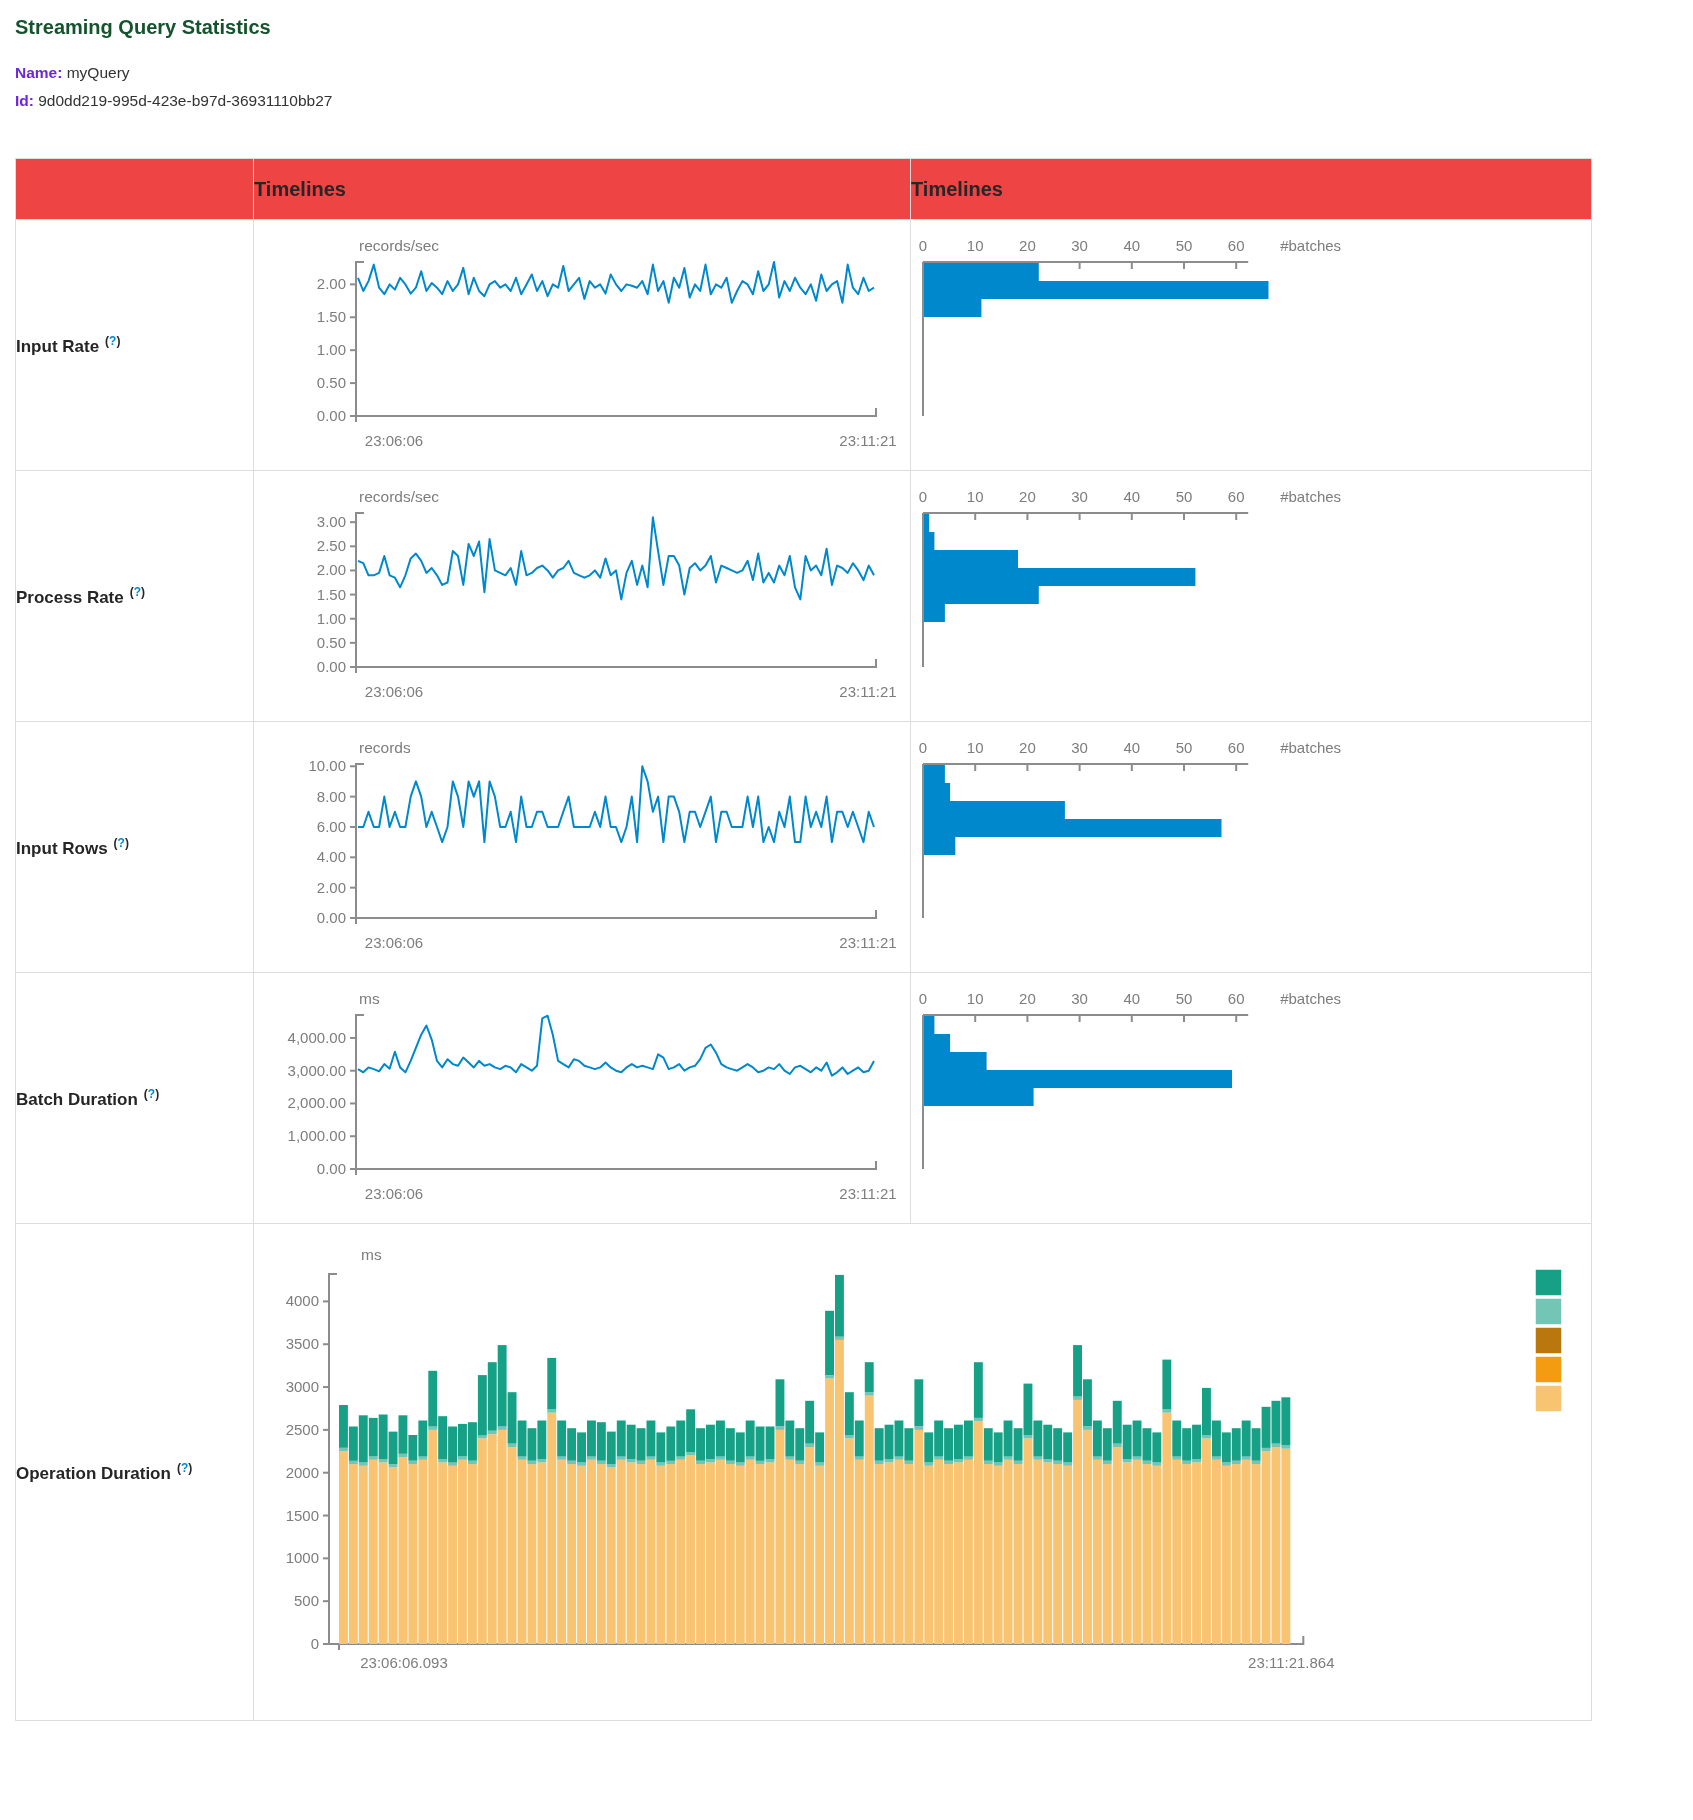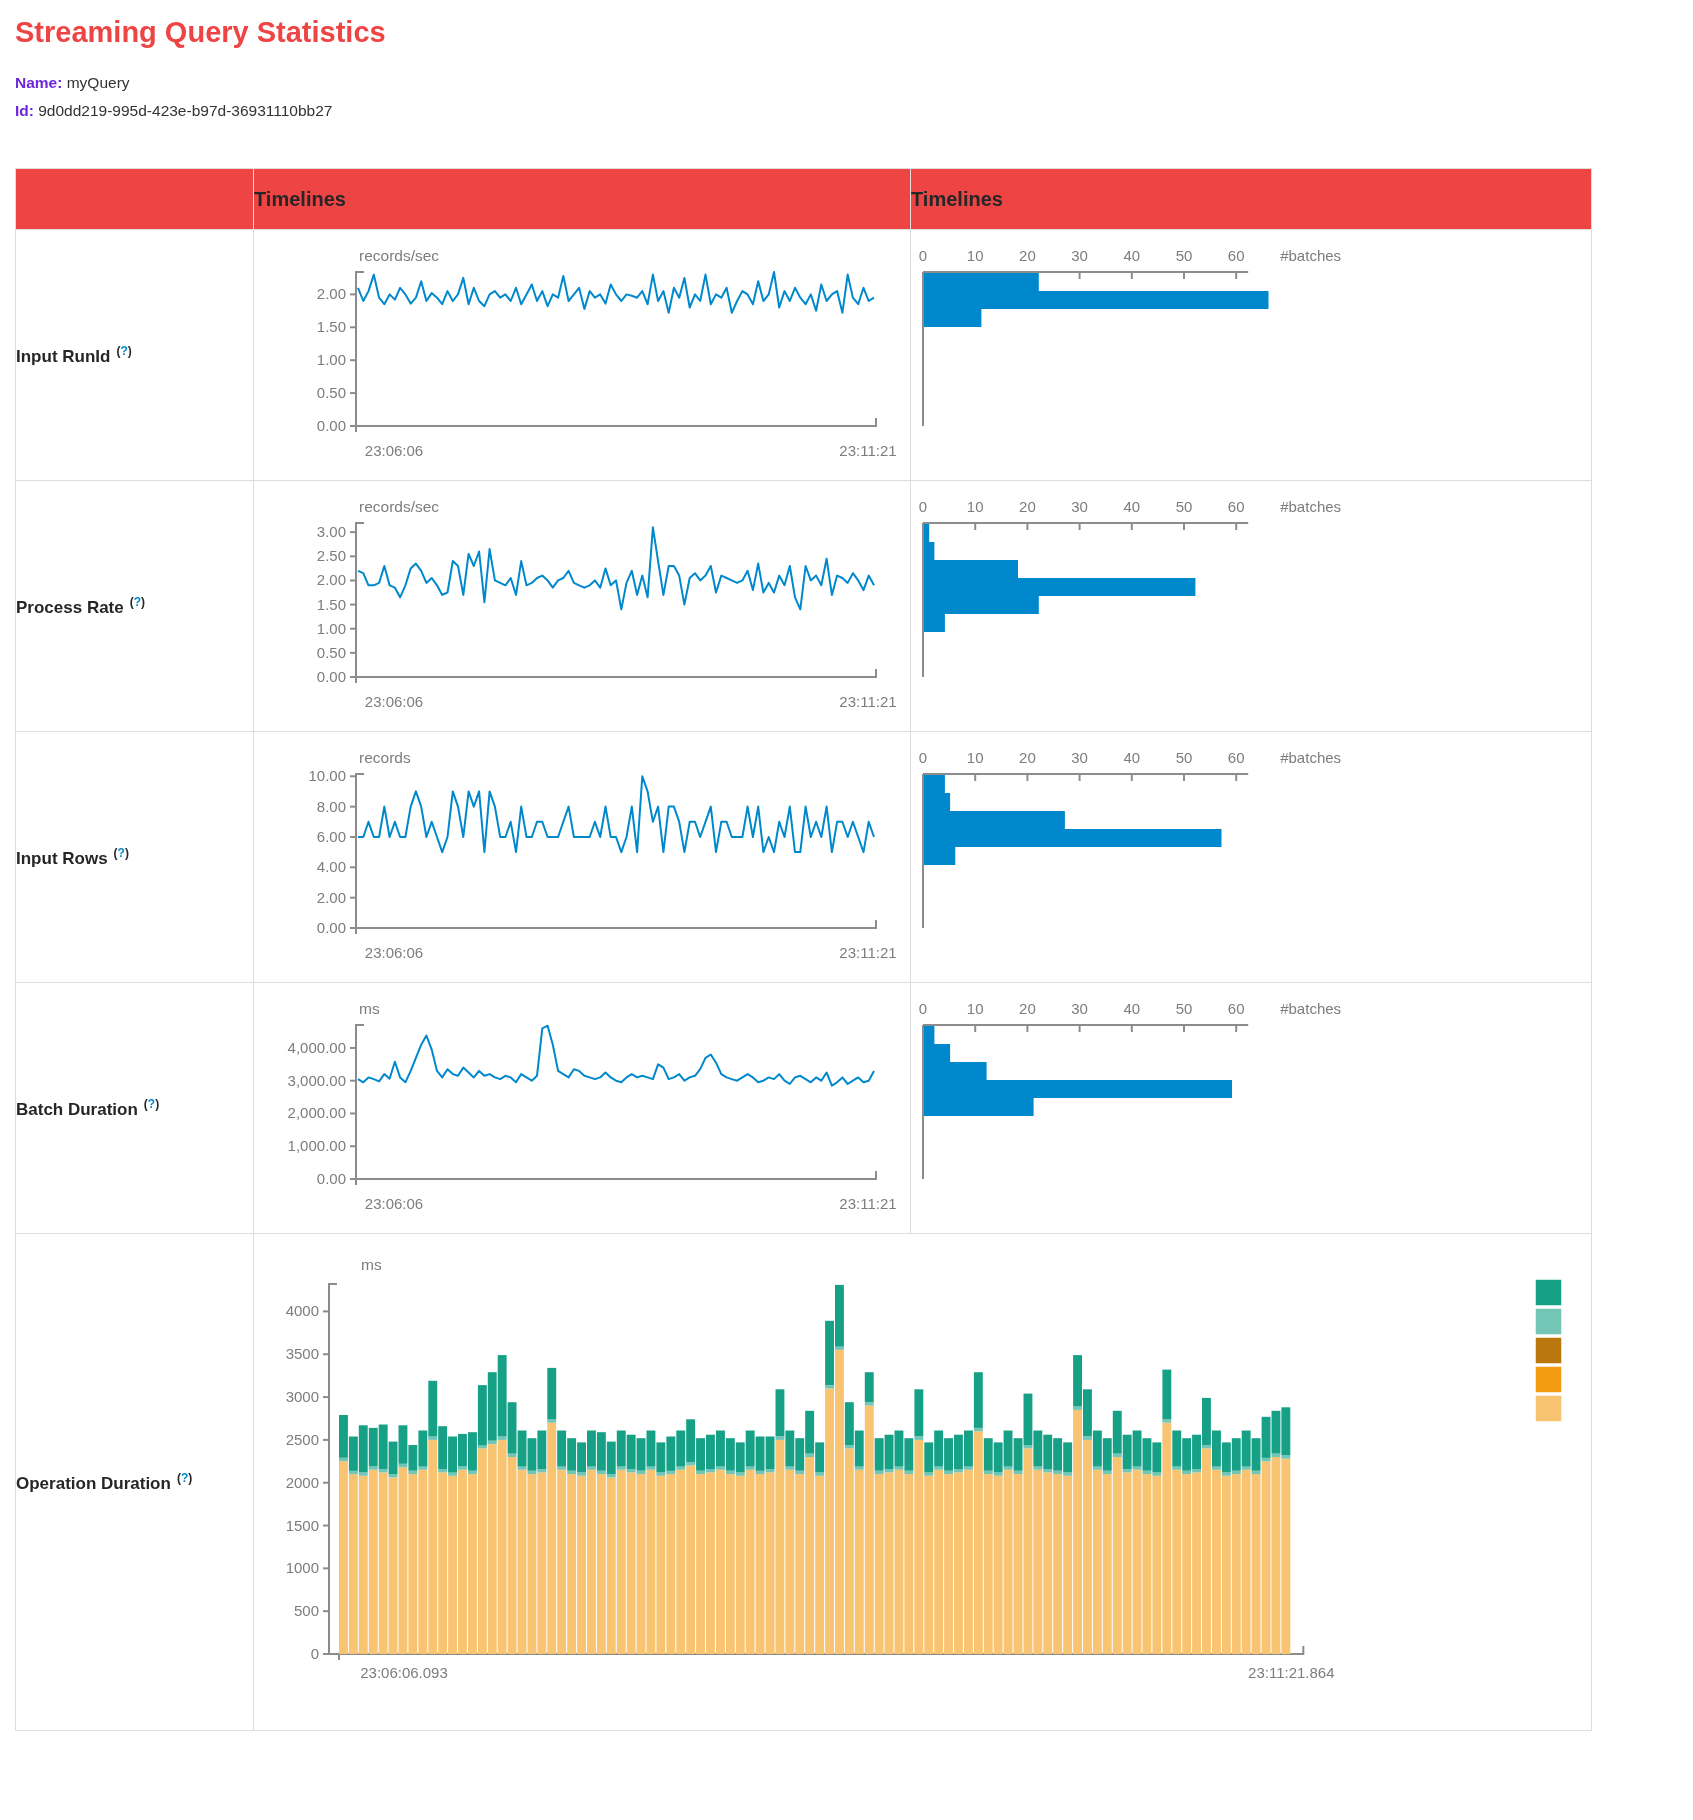--- a/index.html
+++ b/index.html
@@ -1,19 +1,19 @@
 <!DOCTYPE html>
 <html><head>
 <meta charset="utf-8">
 <style>
   html,body{margin:0;padding:0;background:#fff;color:#333;
     font-family:"Liberation Sans","DejaVu Sans",sans-serif;}
   body{width:1693px;}
   .page{padding:12px 0 0 15px;}
-  h1{font-size:29px;font-weight:bold;color:#ef4444;margin:4px 16px 20px 0;}
+  h1{font-size:20px;font-weight:bold;color:#14532d;margin:4px 16px 20px 0;}
   .summary{font-size:15.5px;color:#333;margin:0 0 34px 0;}
   .summary b{color:#262626;}
   .qinfo{font-size:15.5px;line-height:27.5px;margin:0 0 44px 0;}
   .qinfo b{color:#6d28d9;}
   table.stats{border-collapse:collapse;table-layout:fixed;width:1576px;}
   table.stats th,table.stats td{border:1px solid #ddd;padding:0;vertical-align:middle;}
   th.colhead{text-align:left;font-size:20px;font-weight:bold;color:#262626;
     padding-left:12px;height:60px;background:#ef4444;}
   td.labelcell{padding-left:15px;font-size:17px;font-weight:bold;color:#262626;}
   td.chartcell{position:relative;background:#fff;}
@@ -41,21 +41,21 @@
         <col style="width:657px">
         <col style="width:681px">
       </colgroup>
     <tbody>
         <tr>
       <th class="colhead"></th>
       <th class="colhead">Timelines</th>
       <th class="colhead">Timelines</th>
     </tr>
     <tr style="height:250px">
-      <td class="labelcell"><span>Input RunId</span><sup class="help"><span class="paren">(</span><span class="q">?</span><span class="paren">)</span></sup></td>
+      <td class="labelcell"><span>Input Rate</span><sup class="help"><span class="paren">(</span><span class="q">?</span><span class="paren">)</span></sup></td>
       <td class="chartcell">
             <svg width="657" height="250">
               <text x="105" y="31" text-anchor="start" font-size="15.5" fill="#7d7d7d">records/sec</text>
               <path d="M110,42H102V196H622V188" stroke="#8c8c8c" stroke-width="2" fill="none"></path>
               <line x1="96" y1="196" x2="102" y2="196" stroke="#8c8c8c" stroke-width="2"></line>
               <text x="92" y="201" text-anchor="end" font-size="15" fill="#7d7d7d">0.00</text>
               <line x1="96" y1="163.0940170940171" x2="102" y2="163.0940170940171" stroke="#8c8c8c" stroke-width="2"></line>
               <text x="92" y="168.0940170940171" text-anchor="end" font-size="15" fill="#7d7d7d">0.50</text>
               <line x1="96" y1="130.18803418803418" x2="102" y2="130.18803418803418" stroke="#8c8c8c" stroke-width="2"></line>
               <text x="92" y="135.18803418803418" text-anchor="end" font-size="15" fill="#7d7d7d">1.00</text>

